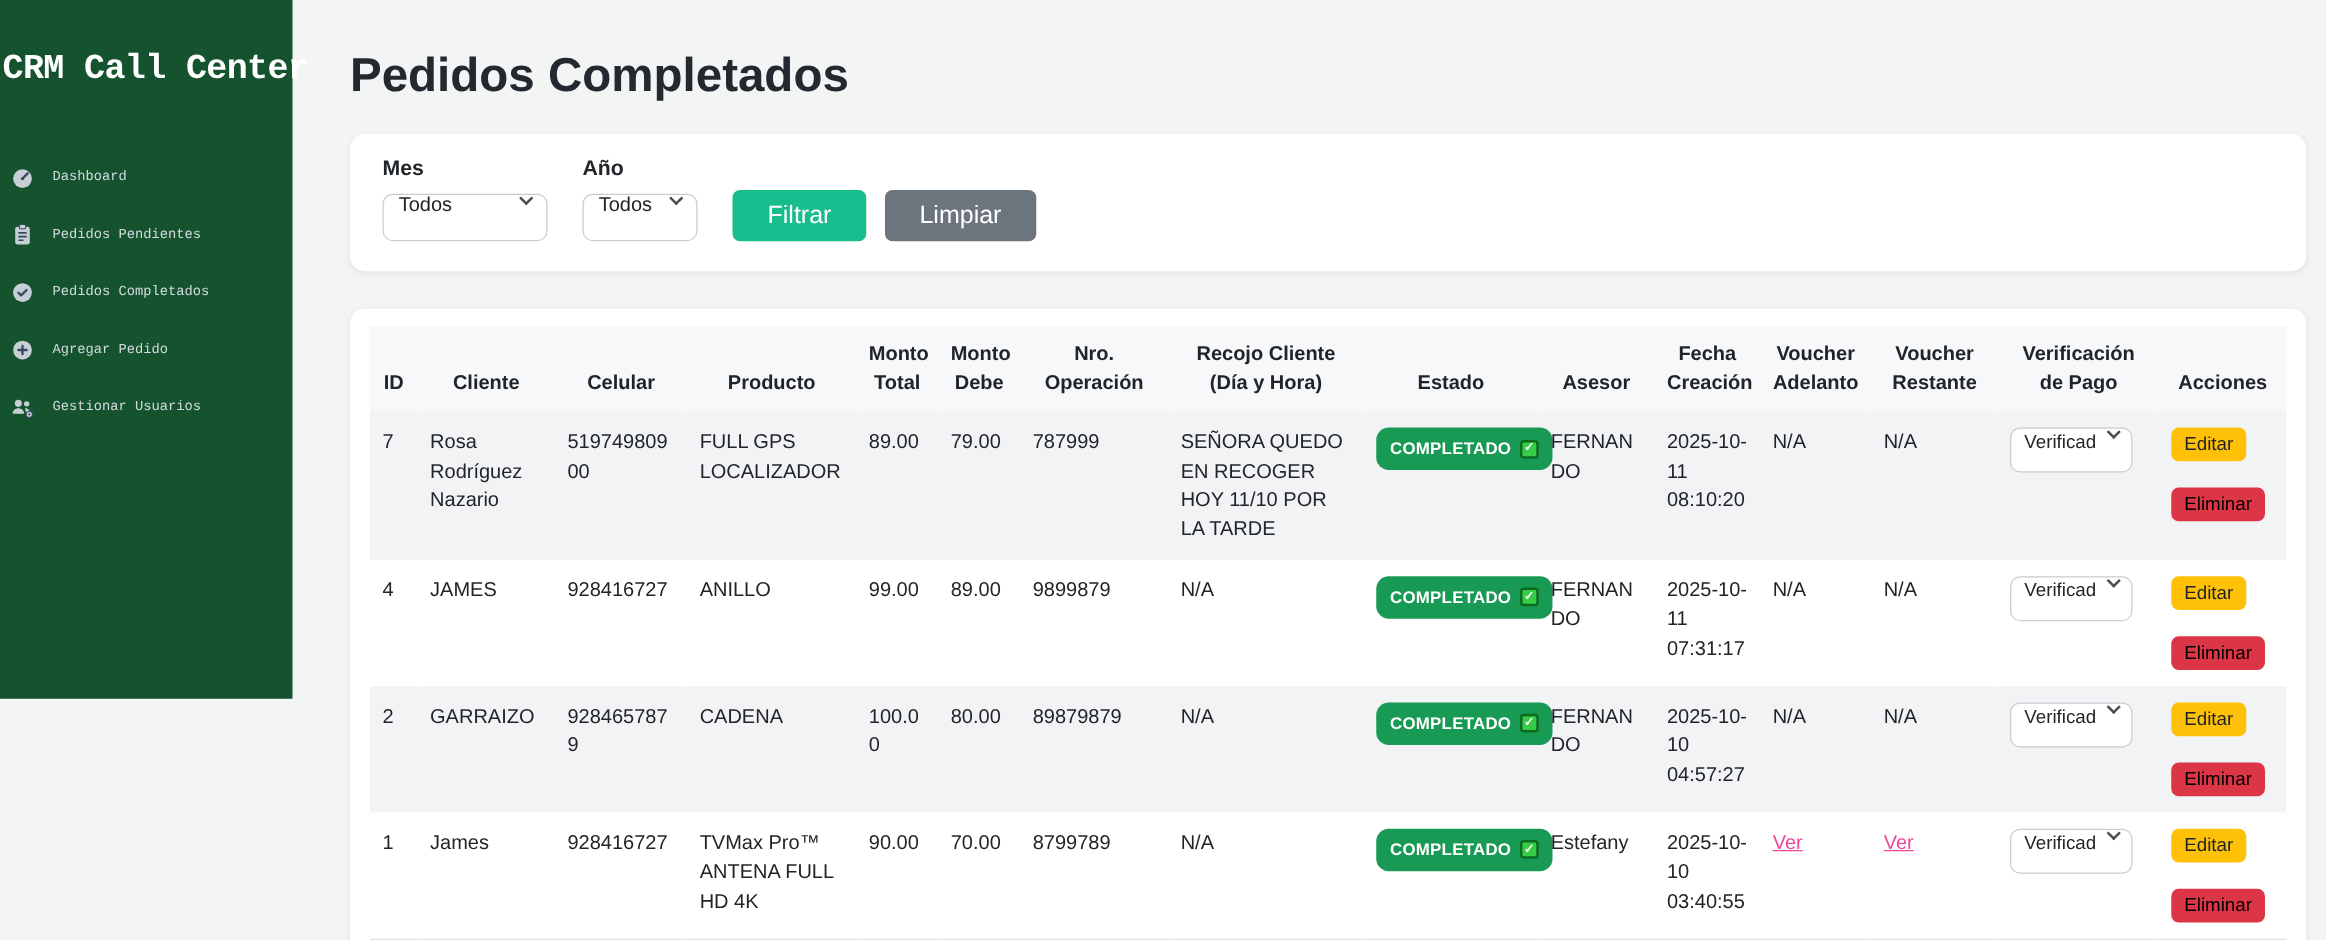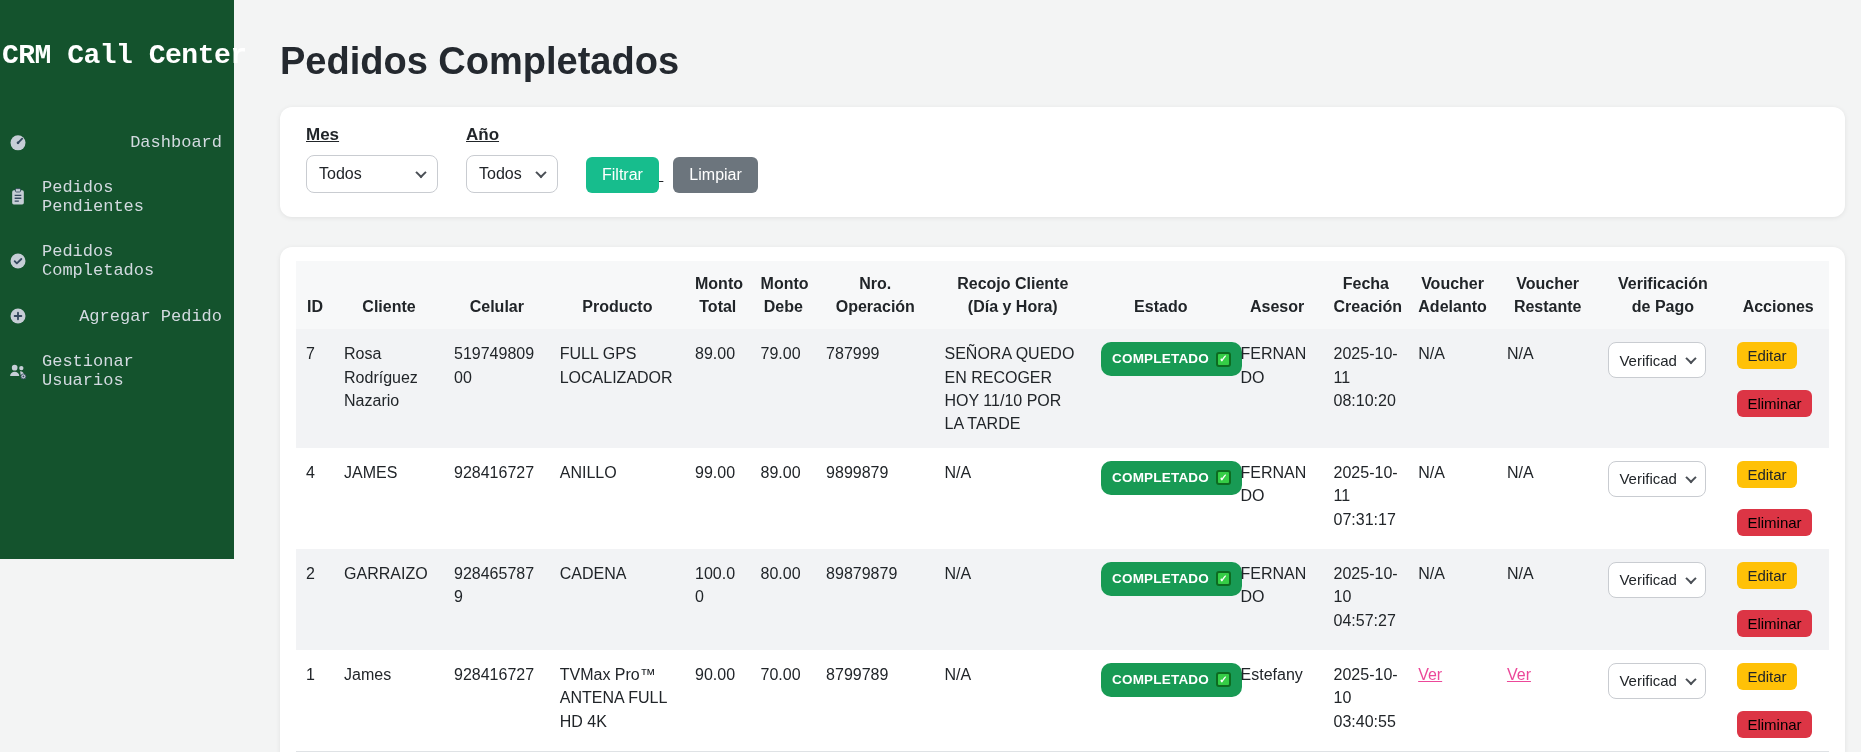--- a/index.html
+++ b/index.html
@@ -19,54 +19,54 @@
     padding:40px 6px 0 2px;
     font-family:Liberation Mono, monospace;
   }
   .sidebar-title {
     color:#ffffff; font-size:28px; font-weight:700;
     letter-spacing:-0.5px; margin:0 0 48px 0; white-space:nowrap;
   }
   .nav-item {
     display:flex; align-items:center; gap:14px;
     padding:13px 6px; cursor:pointer;
-    color:#d3dae0; font-size:17px;justify-content:space-between;
+    color:#d3dae0; font-size:11px;
   }
   .nav-item .icon { width:20px; height:20px; display:inline-flex; flex:none; }
 
   
   .main { flex:1; padding:24px 16px 0 46px; overflow:hidden; }
   .page-title {
     font-size:38px; font-weight:600; color:#24292f;
     margin:16px 0 24px 0;
   }
 
   .card {
     background:#ffffff; border-radius:12px;
     box-shadow:0 1px 5px rgba(0,0,0,0.08);
   }
-  .filter-card { padding:18px 26px 24px 26px; margin-bottom:30px;text-decoration:underline; }
+  .filter-card { padding:18px 26px 24px 26px; margin-bottom:30px; }
   .filter-row { display:flex; align-items:flex-end; gap:28px; }
   .filter-group label {
     display:block; font-weight:700; font-size:17px; margin-bottom:10px;
   }
   .select {
-    display:inline-flex; align-items:center; justify-content:space-between;
+    display:inline-flex; justify-content:space-between;
     border:1px solid #c9ccd1; border-radius:8px; background:#fff;
     height:38px; padding:0 12px; font-size:16px; cursor:pointer;
   }
   .select-mes { width:132px; }
   .select-ano { width:92px; }
   .chev {
     width:8px; height:8px; flex:none;
     border-right:2px solid #4a4f55; border-bottom:2px solid #4a4f55;
     transform:rotate(45deg) translate(-1px,-1px); margin-left:10px;
   }
   .btn {
-    border:none; border-radius:6px; font-size:16px; padding:9px 16px;
+    border:none; border-radius:6px; font-size:20px; padding:9px 28px;
     cursor:pointer; font-family:inherit;
   }
   .btn-filtrar { background:#17bd8d; color:#fff; }
   .btn-limpiar { background:#6c757d; color:#fff; margin-left:10px; }
 
   
   .table-card { padding:14px 16px 16px 16px; }
   table { width:100%; border-collapse:collapse; table-layout:fixed; font-size:16px; }
   thead th {
     background:#f7f8f9; text-align:center; vertical-align:bottom;

